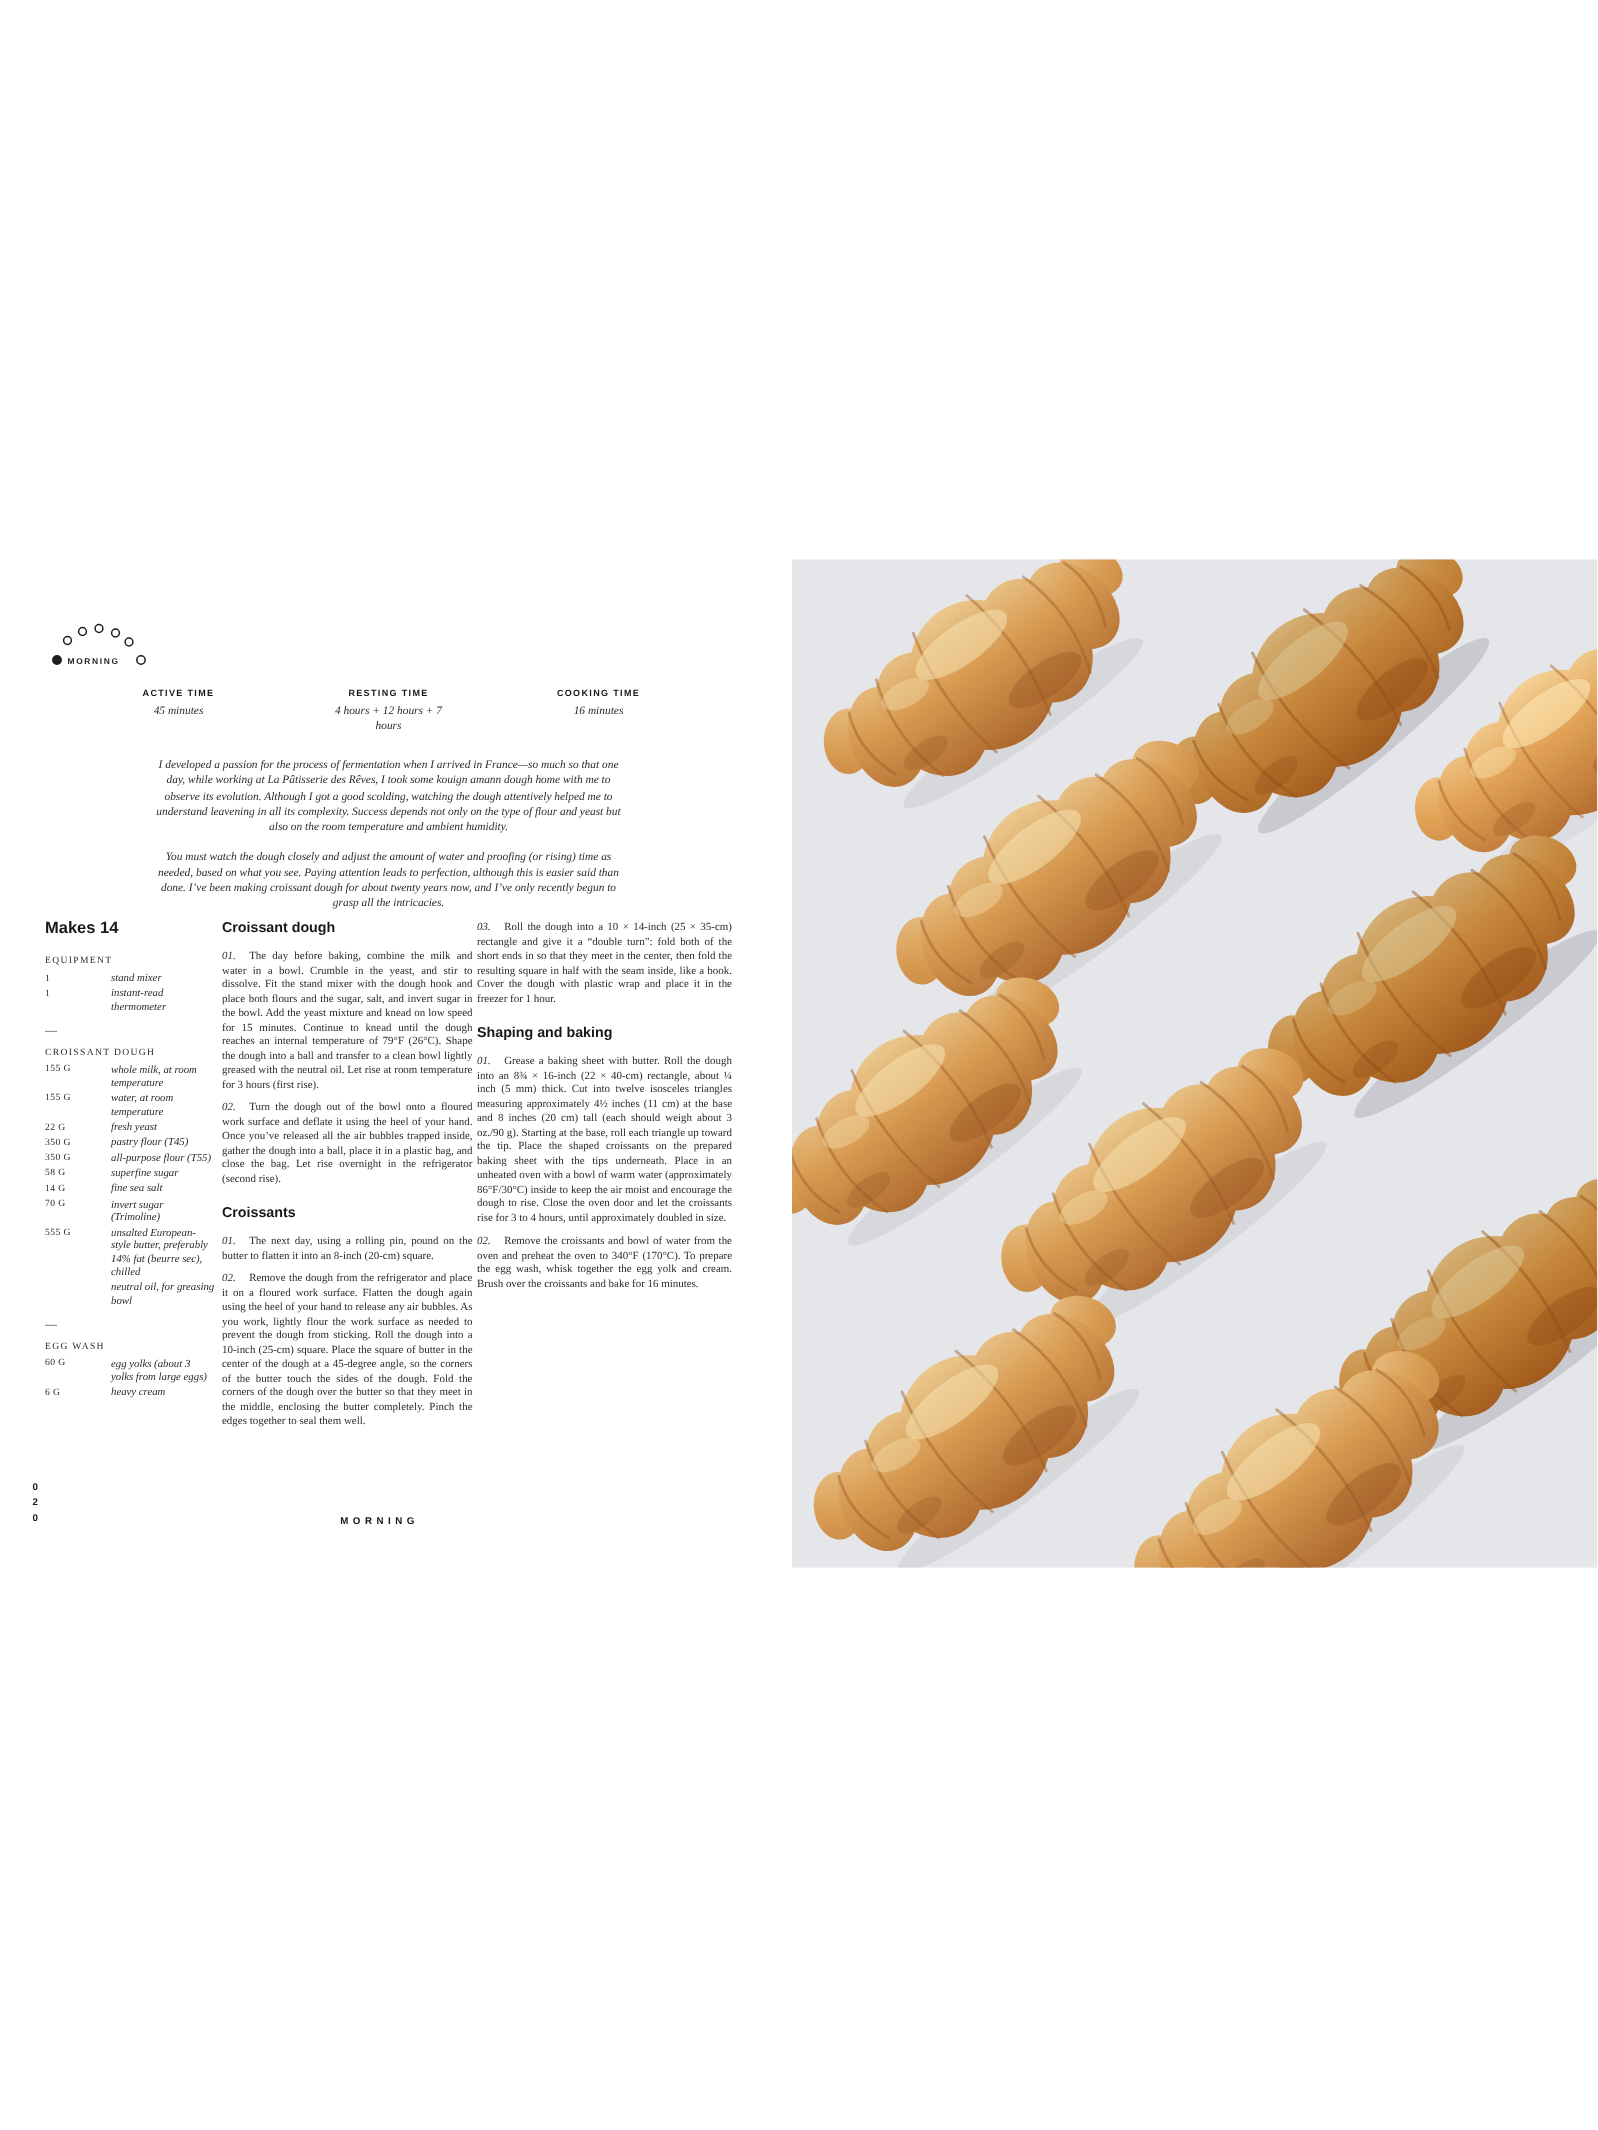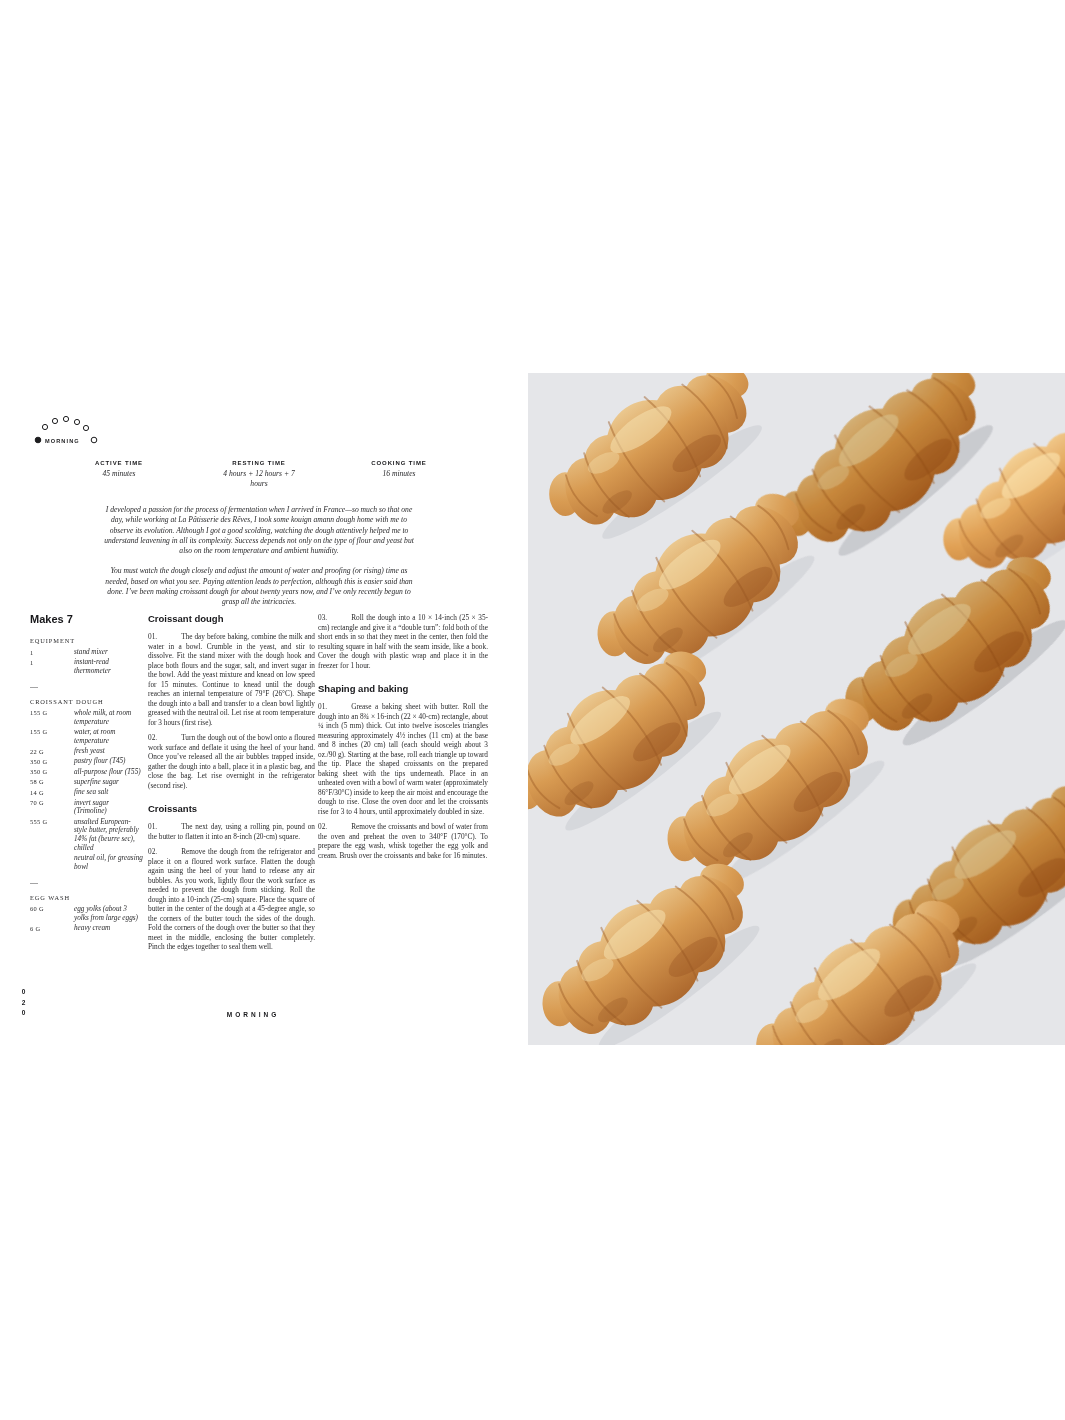--- a/index.html
+++ b/index.html
@@ -46,21 +46,21 @@
   .ing-header { font-size:6.4px; letter-spacing:0.9px; color:#2a2a2c; margin:0 0 4px 0; }
   .ing-row { display:grid; grid-template-columns:26px 1fr; column-gap:18px; margin-bottom:1.5px; }
   .ing-qty { font-size:6.4px; letter-spacing:0.3px; color:#2a2a2c; padding-top:0.5px; }
   .ing-name { font-style:italic; font-size:7.2px; line-height:8.8px; color:#2a2a2c; }
   .divider { font-size:8px; color:#2a2a2c; margin:6px 0 7px 0; }
 
   .section-title { font-family:"Liberation Sans", sans-serif; font-weight:bold; font-size:9.5px;
     color:#17171a; margin:0 0 8px 0; }
   .section-title.mt { margin-top:13px; }
   .step { margin:0 0 6px 0; font-size:7.3px; line-height:9.5px; text-align:justify; color:#2a2a2c; }
-  .step-num { margin-right:24px; }
+  .step-num { margin-right:9px;font-style:italic; }
 
   
   .page-number {
     position:absolute; left:20px; top:988px;
     font-family:"Liberation Sans", sans-serif; font-weight:bold; font-size:6.5px;
     writing-mode:vertical-rl; text-orientation:upright; letter-spacing:3.5px; color:#17171a;
   }
   .footer-label {
     position:absolute; left:178px; top:1011px; width:150px; text-align:center;
     font-family:"Liberation Sans", sans-serif; font-weight:bold; font-size:6.5px;
@@ -110,21 +110,21 @@
     </div>
 
     <div class="intro">
       <p>I developed a passion for the process of fermentation when I arrived in France—so much so that one day, while working at La Pâtisserie des Rêves, I took some kouign amann dough home with me to observe its evolution. Although I got a good scolding, watching the dough attentively helped me to understand leavening in all its complexity. Success depends not only on the type of flour and yeast but also on the room temperature and ambient humidity.</p>
       <p>You must watch the dough closely and adjust the amount of water and proofing (or rising) time as needed, based on what you see. Paying attention leads to perfection, although this is easier said than done. I’ve been making croissant dough for about twenty years now, and I’ve only recently begun to grasp all the intricacies.</p>
     </div>
 
     <div class="cols">
 
       <div class="col-ing">
-        <p class="yield">Makes 7</p>
+        <p class="yield">Makes 14</p>
 
         <p class="ing-header">EQUIPMENT</p>
         <div class="ing-row">
           <span class="ing-qty">1</span>
           <span class="ing-name">stand mixer</span>
         </div>
         <div class="ing-row">
           <span class="ing-qty">1</span>
           <span class="ing-name">instant-read thermometer</span>
         </div>

